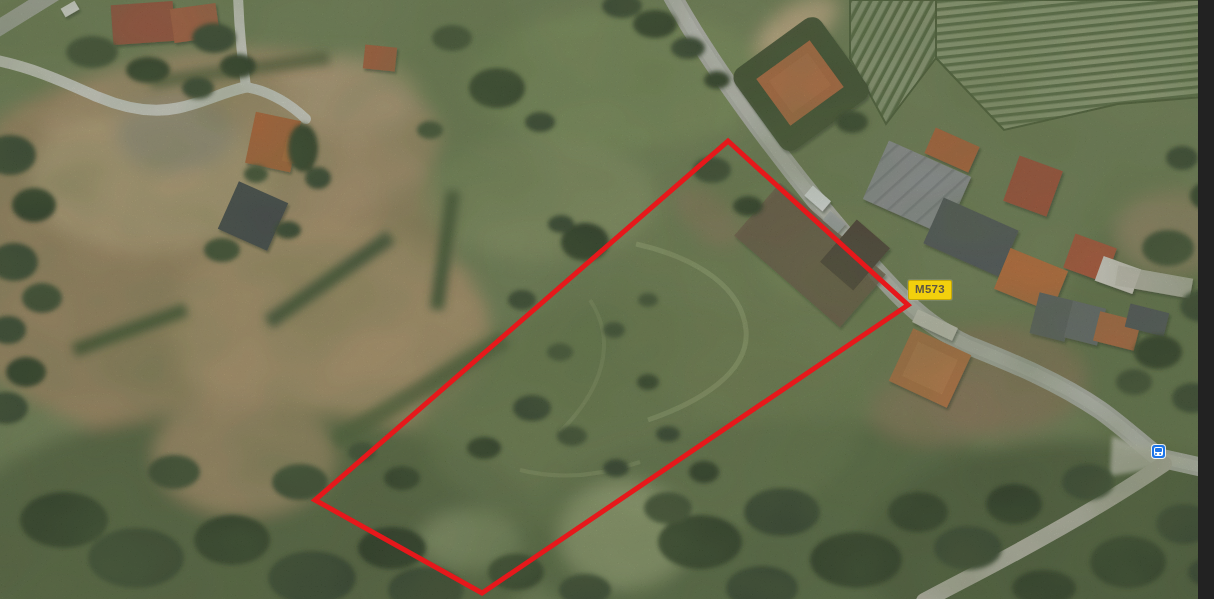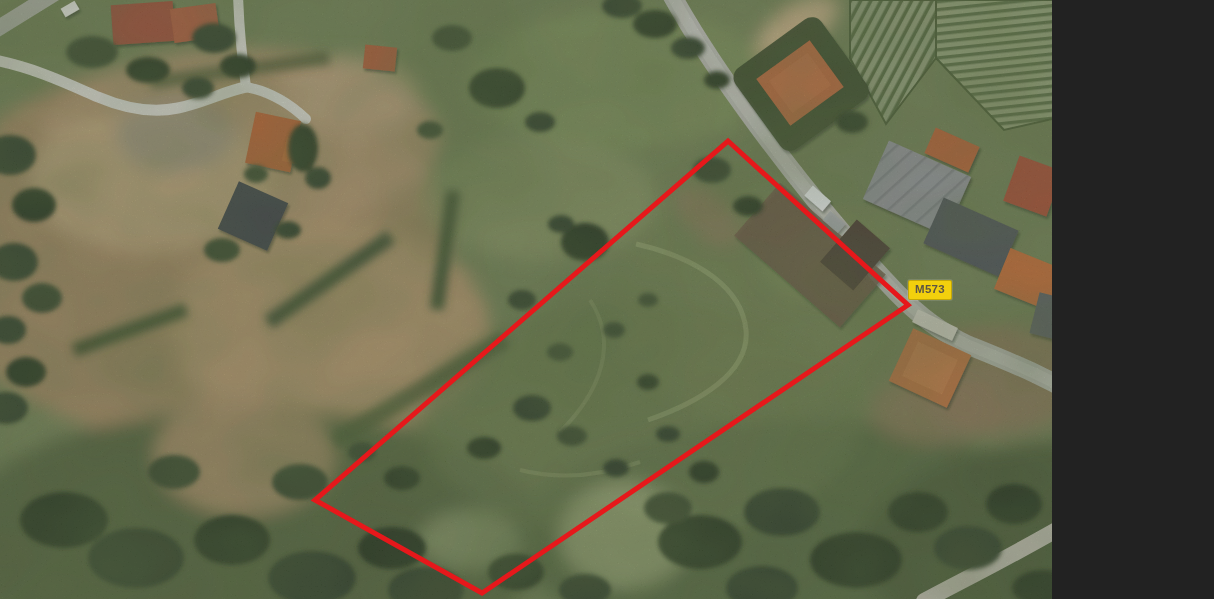--- a/index.html
+++ b/index.html
@@ -1,16 +1,16 @@
 <!DOCTYPE html>
 <html><head>
 <meta charset="utf-8">
 <style>
   html,body{margin:0;padding:0;background:#222;}
-  .stage{position:relative;width:1052px;height:599px;overflow:hidden;background:#6f7f53;
+  .stage{position:relative;width:1198px;height:599px;overflow:hidden;background:#6f7f53;
          font-family:"Liberation Sans",sans-serif;text-align:right;}
   .stage svg{position:absolute;left:0;top:0;display:block;}
   .road-label{position:absolute;left:908px;top:280px;background:#f2d00d;color:#5c5445;
               font-size:11.5px;font-weight:600;line-height:15px;padding:1px 6px 2px;
               border-radius:2px;border:1px solid rgba(125,105,0,.4);letter-spacing:.3px;
               box-shadow:0 0 0 1px rgba(255,255,255,.12);}
   .bus-marker{position:absolute;width:13px;height:13px;background:#1b73e8;border-radius:3px;
               box-shadow:0 0 0 1px rgba(255,255,255,.85);}
   .bus-a{left:1152px;top:445px;}
   .bus-b{left:1205px;top:452px;}

